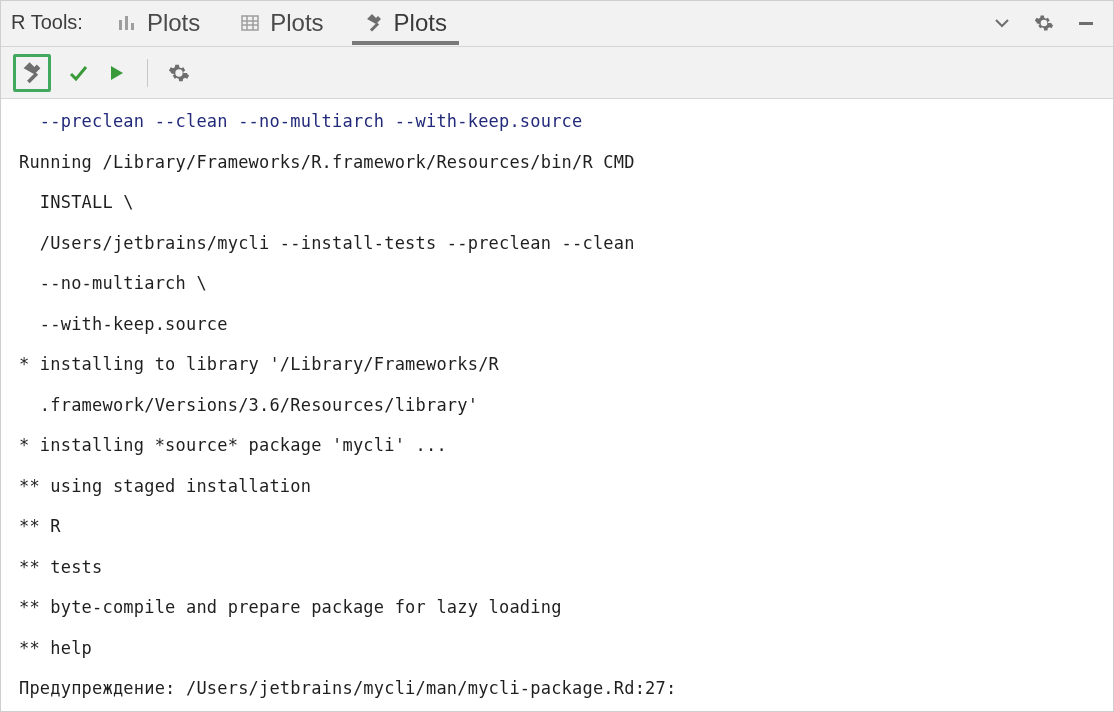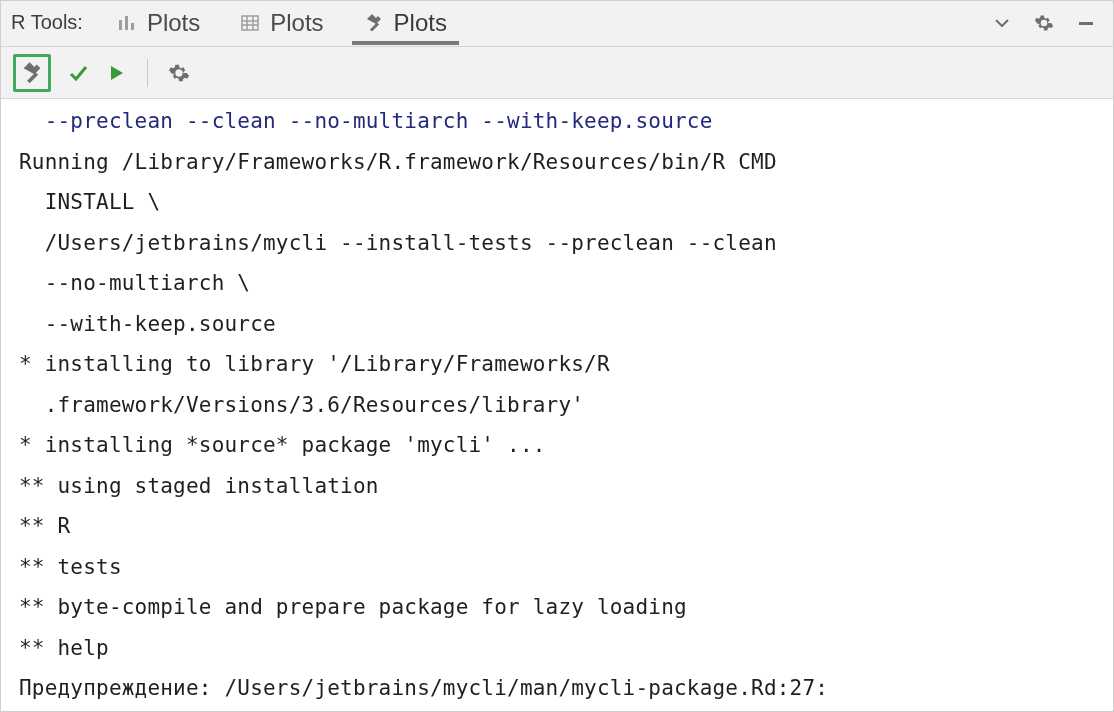--- a/index.html
+++ b/index.html
@@ -80,21 +80,21 @@
     .vdiv {
       width: 1px;
       height: 28px;
       background: #c8c8c8;
       margin: 0 4px;
     }
     
     .console {
       padding: 2px 16px 0 18px;
       font-family: "SF Mono", Menlo, Consolas, monospace;
-      font-size: 21px;
+      font-size: 17px;
       line-height: 40.5px;
       color: #1f1f1f;
       white-space: pre;
       overflow: hidden;
       height: calc(100% - 98px);
       letter-spacing: 0.2px;
     }
     .arg-line { color: #222a7a; }
     svg { display: block; }
   </style>

